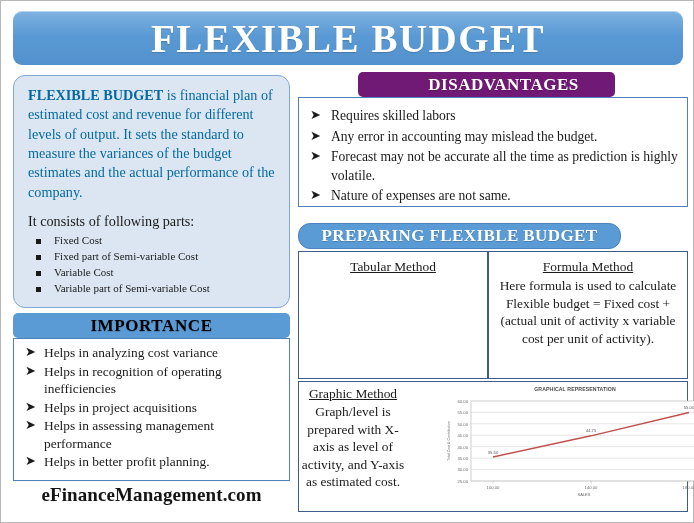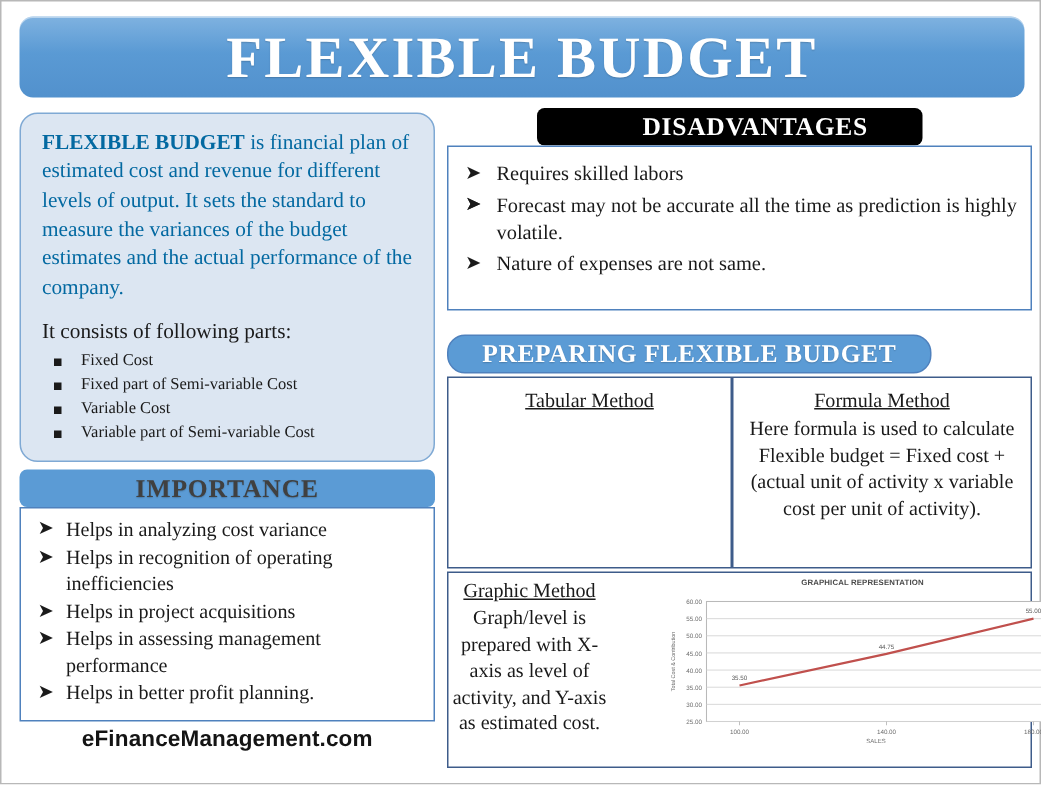--- a/index.html
+++ b/index.html
@@ -102,21 +102,21 @@
     width: 277px;
     height: 25px;
     box-sizing: border-box;
     background: #5b9bd5;
     border-radius: 5px;
     display: flex;
     align-items: center;
     justify-content: center;
   }
   .importance-header .hdr-text {
-    color: #404040;
+    color: #000000;
     font-size: 17px;
     font-weight: bold;
     letter-spacing: 0.6px;
     text-shadow: 0 1px 1px rgba(0,0,0,0.2);
   }
   .importance-box {
     position: absolute;
     left: 12px;
     top: 337px;
     width: 277px;
@@ -147,36 +147,36 @@
     color: #1a1a1a;
     line-height: 1.31;
   }
 
   .brand {
     position: absolute;
     left: 12px;
     top: 483px;
     width: 277px;
     text-align: center;
-    font-size: 15px;
+    font-size: 19px;
     font-weight: bold;
     color: #141414;
-    font-family: Liberation Sans, sans-serif;
+    font-family: Liberation Serif, serif;
     letter-spacing: 0.1px;
   }
 
   
   .disadv-header {
     position: absolute;
     left: 357px;
     top: 71px;
     width: 257px;
     height: 25px;
     box-sizing: border-box;
-    background: #000000;
+    background: #701a75;
     border-radius: 5px;
     display: flex;
     align-items: center;
     justify-content: center;
     padding-left: 34px;
   }
   .disadv-header .hdr-text {
     color: #ffffff;
     font-size: 17px;
     font-weight: bold;
@@ -328,21 +328,21 @@
   </div>
 
   <div class="brand">eFinanceManagement.com</div>
 
   <div class="disadv-header">
     <span class="hdr-text">DISADVANTAGES</span>
   </div>
   <div class="disadv-box">
     <ul class="arrow-list">
       <li><span class="arw">➤</span><span>Requires skilled labors</span></li>
-      <li><span class="arw">➤</span></li>
+      <li><span class="arw">➤</span><span>Any error in accounting may mislead the budget.</span></li>
       <li><span class="arw">➤</span><span>Forecast may not be accurate all the time as prediction is highly volatile.</span></li>
       <li><span class="arw">➤</span><span>Nature of expenses are not same.</span></li>
     </ul>
   </div>
 
   <div class="prep-header">
     <span class="hdr-text">PREPARING FLEXIBLE BUDGET</span>
   </div>
 
   <div class="methods-row">

